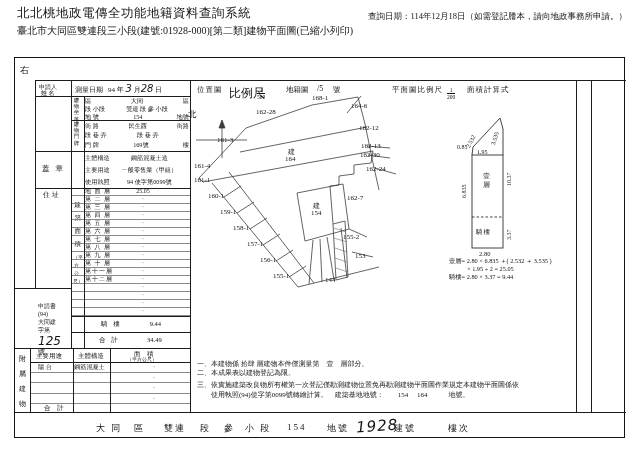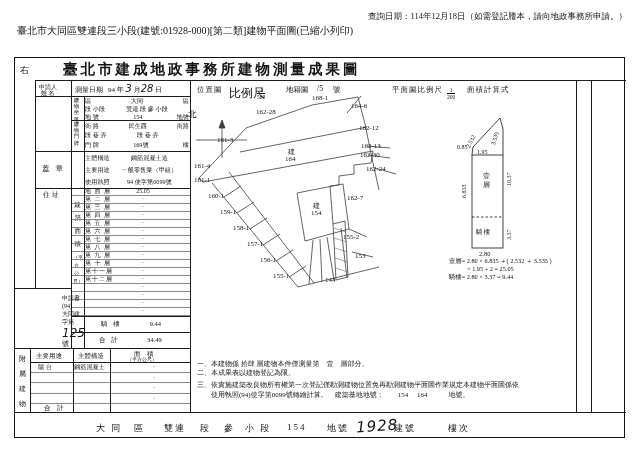--- a/index.html
+++ b/index.html
@@ -39,20 +39,21 @@
   .bitem{position:absolute;top:4px;font-size:9px;letter-spacing:2px;white-space:nowrap;}
   .hand2{font-family:"DejaVu Sans",sans-serif;font-style:italic;font-size:15px !important;top:-1px !important;letter-spacing:1px;transform:rotate(-4deg);}
   .rot{transform:rotate(-90deg);transform-origin:left top;}
   .dim{position:absolute;font-size:6px;white-space:nowrap;}
 </style>
 </head>
 <body>
 
 <div class="page">
 
+  <div class="abs" style="left:17px;top:5px;font-size:12.5px;letter-spacing:0.5px;">北北桃地政電傳全功能地籍資料查詢系統</div>
   <div class="abs" style="left:368px;top:11px;font-size:8.5px;">查詢日期：114年12月18日（如需登記謄本，請向地政事務所申請。）</div>
   <div class="abs" style="left:17px;top:24px;font-size:10px;">臺北市大同區雙連段三小段(建號:01928-000)[第二類]建物平面圖(已縮小列印)</div>
 
   <div class="abs" style="left:14px;top:57px;width:611px;height:381px;border:1.6px solid #151515;box-sizing:border-box;"></div>
 
   <svg style="position:absolute;left:0;top:0;width:640px;height:451px;" viewBox="0 0 640 451">
     <g fill="none" stroke="#3c3c3c" stroke-width="0.8">
       <path d="M199,178 L246,128 L312,105 L358,97"></path>
       <path d="M358,97 L365,124 L373,163 L379,190"></path>
       <path d="M203,182 L373,151"></path>
@@ -92,21 +93,20 @@
         <path d="M336,268 L348,272"></path>
     </g>
     <g fill="none" stroke="#2e2e2e" stroke-width="0.9">
       <path d="M472,155 L473,147 L500,118 L503,129 L503,155"></path>
       <rect x="472" y="155" width="31" height="93"></rect>
       <path d="M472,217 L503,217" stroke-dasharray="2.5,2"></path>
     </g>
   </svg>
 
   <div class="abs" style="left:20px;top:64px;font-size:9px;">右</div>
-  <div class="abs" style="left:63px;top:60px;font-size:14.5px;font-weight:bold;letter-spacing:3px;">臺北市建成地政事務所建物測量成果圖</div>
 
   <div class="abs" style="left:39px;top:83px;font-size:6px;">申請人</div>
   <div class="abs" style="left:41px;top:89px;font-size:6px;">姓 名</div>
   <div class="abs" style="left:75px;top:85px;font-size:7px;">測量日期</div>
   <div class="abs" style="left:108px;top:83px;font-size:7px;">
     <span>94</span>
     <span>年</span>
     <span class="hand" style="font-size:10px;">3</span>
     <span>月</span><span class="hand" style="font-size:10px;">28</span>
     <span>日</span>
@@ -245,21 +245,21 @@
 
   <div class="irow" style="top:320px;font-size:6.5px;">
     <span class="il" style="margin-left:16px;letter-spacing:2px;">騎 樓</span>
     <span class="iv">9.44</span>
   </div>
   <div class="irow" style="top:336px;font-size:6.5px;">
     <span class="il" style="margin-left:14px;letter-spacing:2px;">合 計</span>
     <span class="iv">34.49</span>
   </div>
 
-  <div class="abs" style="left:38px;top:294px;font-size:6px;line-height:8px;margin-left:24px;">
+  <div class="abs" style="left:38px;top:302px;font-size:6px;line-height:8px;">
     <div>申請書</div>
     <div>(94)</div>
     <div>大同建</div>
     <div>字第</div>
     <div class="hand" style="font-size:12px;line-height:14px;">125</div>
     <div style="font-size:7px;">號</div>
   </div>
 
   <div class="vlab4" style="left:18px;top:352px;">附屬建物</div>
   <div class="abs" style="left:36px;top:352px;font-size:6.5px;">主要用途</div>

